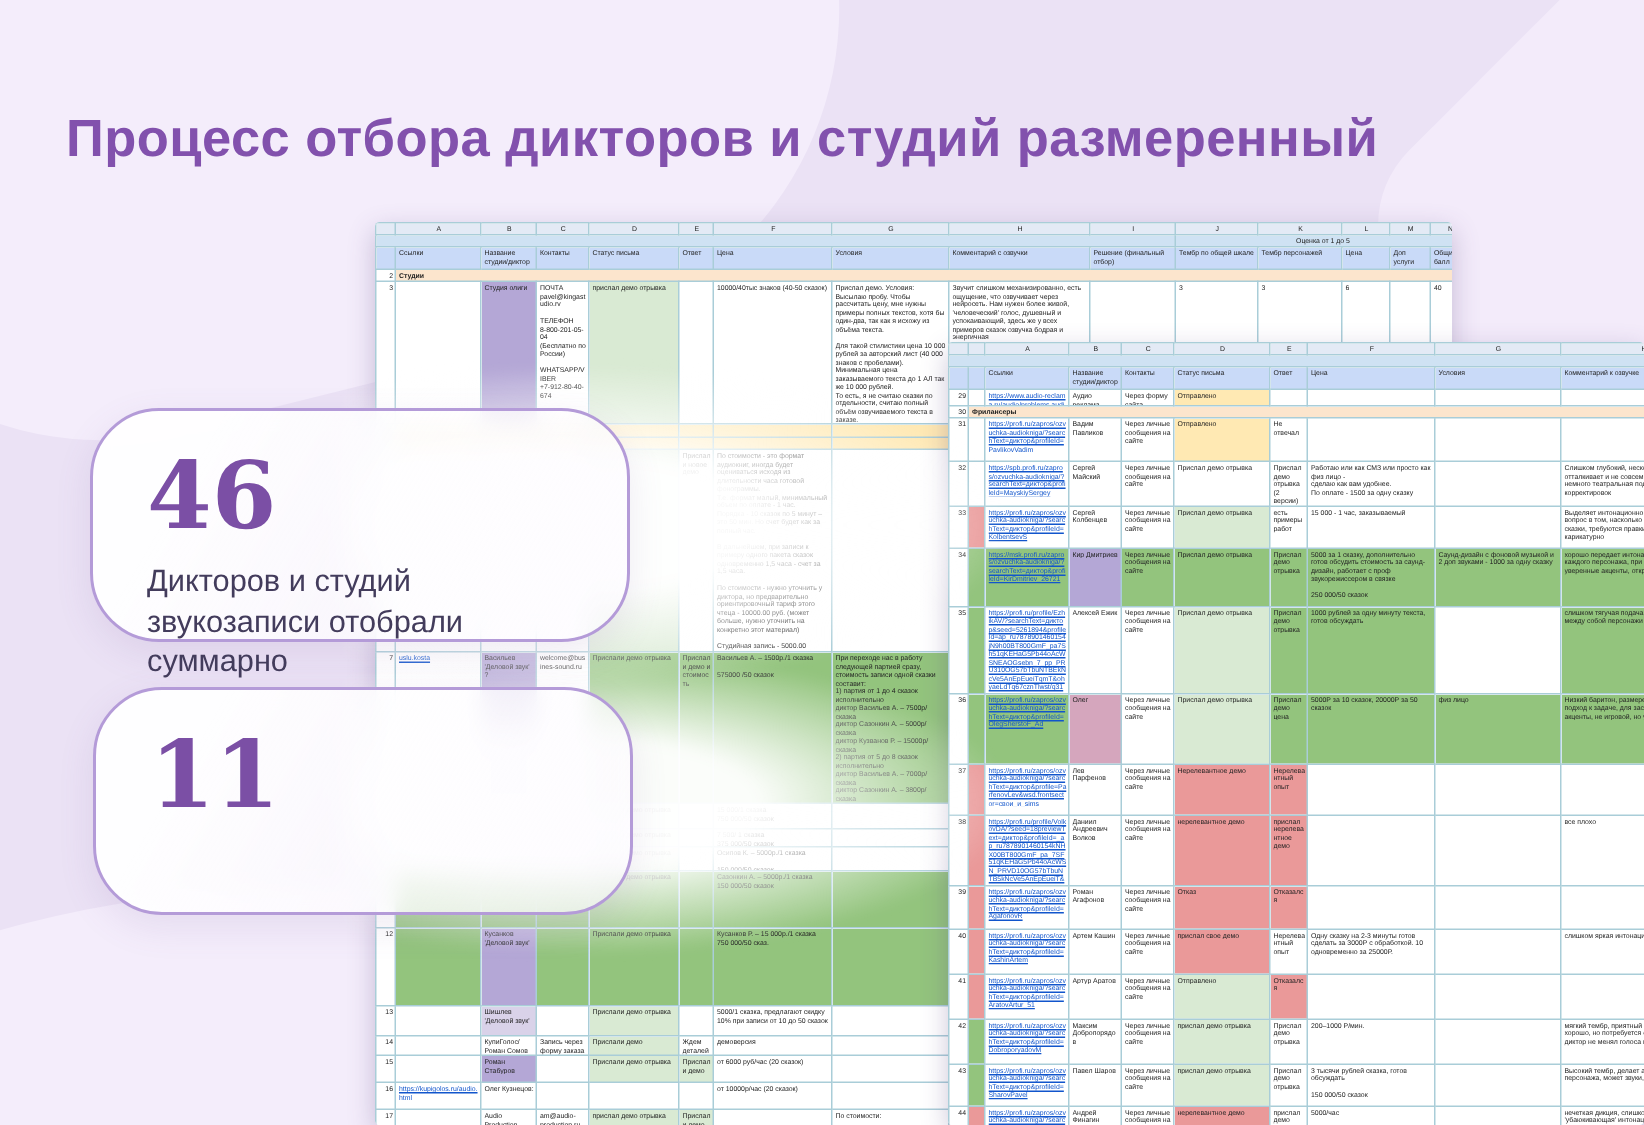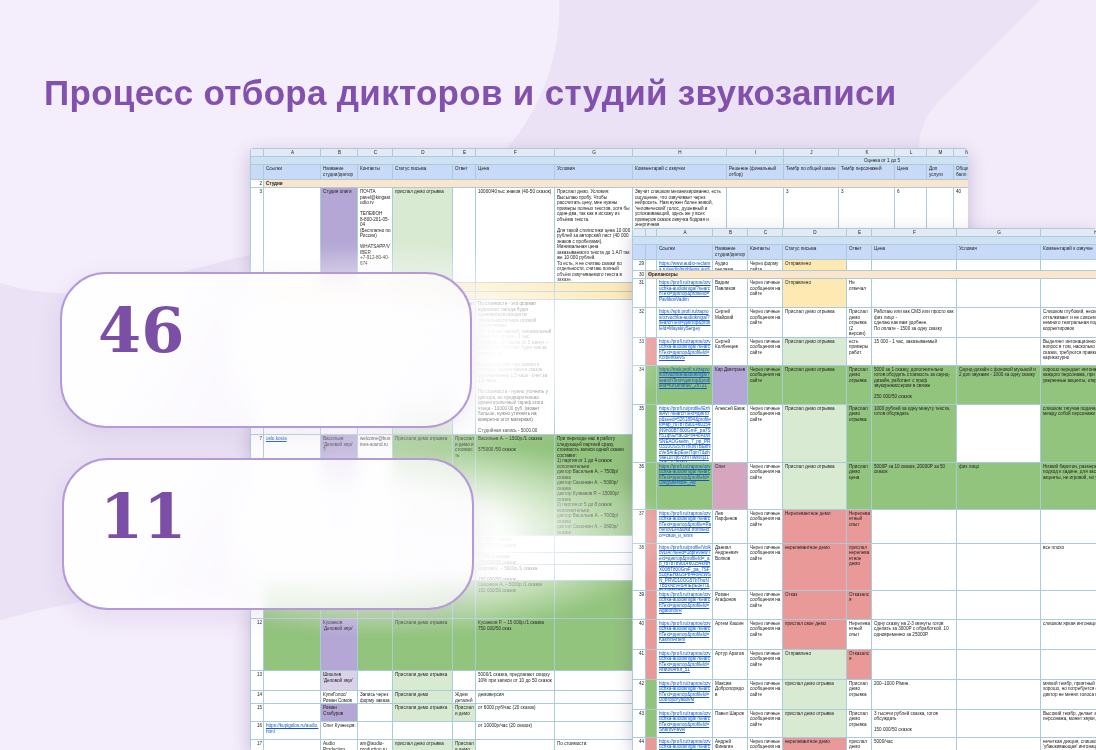--- a/index.html
+++ b/index.html
@@ -31,40 +31,40 @@
   td.bg-y{background:#ffe9b3;} td.bg-r{background:#ea9999;} td.bg-pk{background:#d5a6bd;}
   td.mk{padding:0;}
   .lk{color:#1155cc;text-decoration:underline;word-break:break-all;}
   
   .frost{position:absolute;z-index:4;pointer-events:none;
          background:radial-gradient(ellipse at 35% 50%,rgba(255,255,255,.96) 30%,rgba(255,255,255,0) 72%);
          filter:blur(4px);}
   .frost1{left:230px;top:245px;width:440px;height:210px;}
   .frost2{left:230px;top:435px;width:440px;height:200px;}
   
-  .card{position:absolute;z-index:5;width:412px;box-sizing:border-box;
+  .card{position:absolute;z-index:5;width:360px;box-sizing:border-box;
         border:2px solid #b49bd8;border-radius:46px;
         background:linear-gradient(120deg,rgba(255,255,255,.95) 20%,rgba(252,249,255,.55));
         backdrop-filter:blur(7px);-webkit-backdrop-filter:blur(7px);
         padding:26px 34px 24px 36px;
         box-shadow:0 8px 24px rgba(120,90,160,.12);}
   .card1{left:60px;top:272px;height:156px;}
   .card2{left:62px;top:458px;height:152px;}
   .card .num{font-family:"DejaVu Serif",serif;font-weight:700;font-size:62px;line-height:1;color:#7b4fa5;}
   .card .lbl{margin-top:13px;font-size:20.5px;font-weight:500;line-height:1.3;color:#433c5c;}
 </style>
 </head>
 <body>
 
 <div class="blob blob1"></div>
 <div class="blob blob2"></div>
 <div class="blob blob3"></div>
 <div class="blob blob4"></div>
 
-<h1 class="title">Процесс отбора дикторов и студий звукозаписи</h1>
+<h1 class="title">Процесс отбора дикторов и студий размеренный</h1>
 
 <div class="sheet sheet-back" id="back-sheet">
     <table class="grid" style="width: 729px;">
       <colgroup>
         <col style="width: 13px;">
         <col style="width: 57px;">
         <col style="width: 37px;">
         <col style="width: 35px;">
         <col style="width: 60px;">
         <col style="width: 23px;">
@@ -897,16 +897,17 @@
         </tr>
       </tbody>
     </table>
   </div>
 
 <div class="frost frost1"></div>
 <div class="frost frost2"></div>
 
 <div class="card card1">
   <div class="num">46</div>
+  <div class="lbl">Дикторов и студий звукозаписи отобрали суммарно</div>
 </div>
 <div class="card card2">
   <div class="num">11</div>
 </div>
 
 </body></html>

